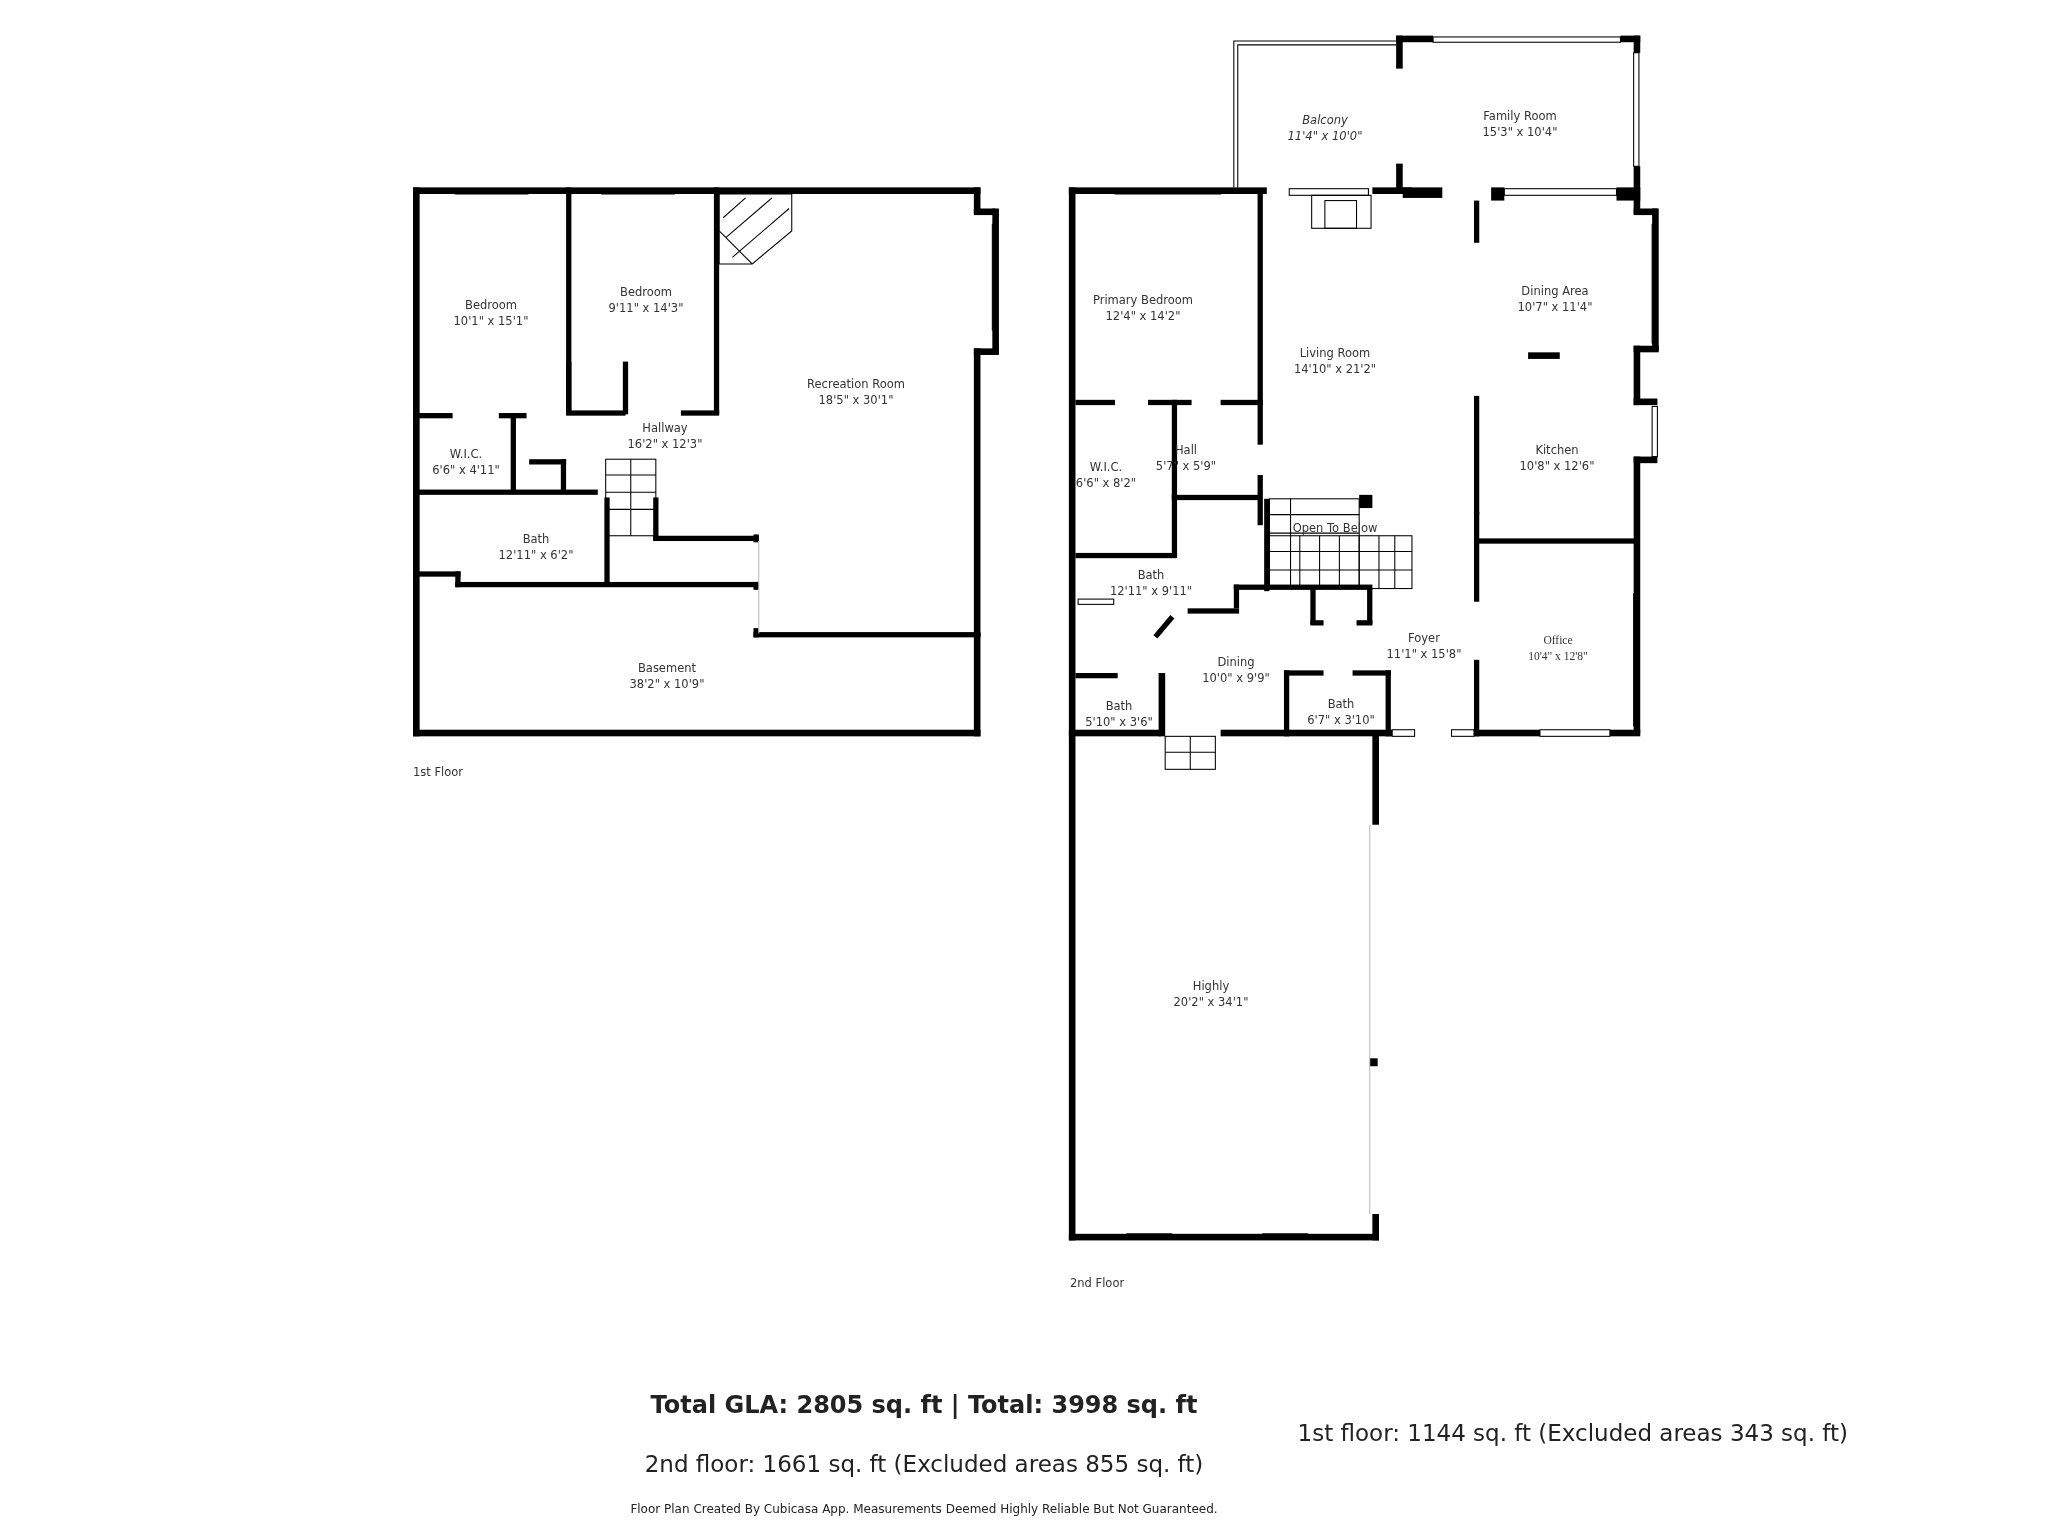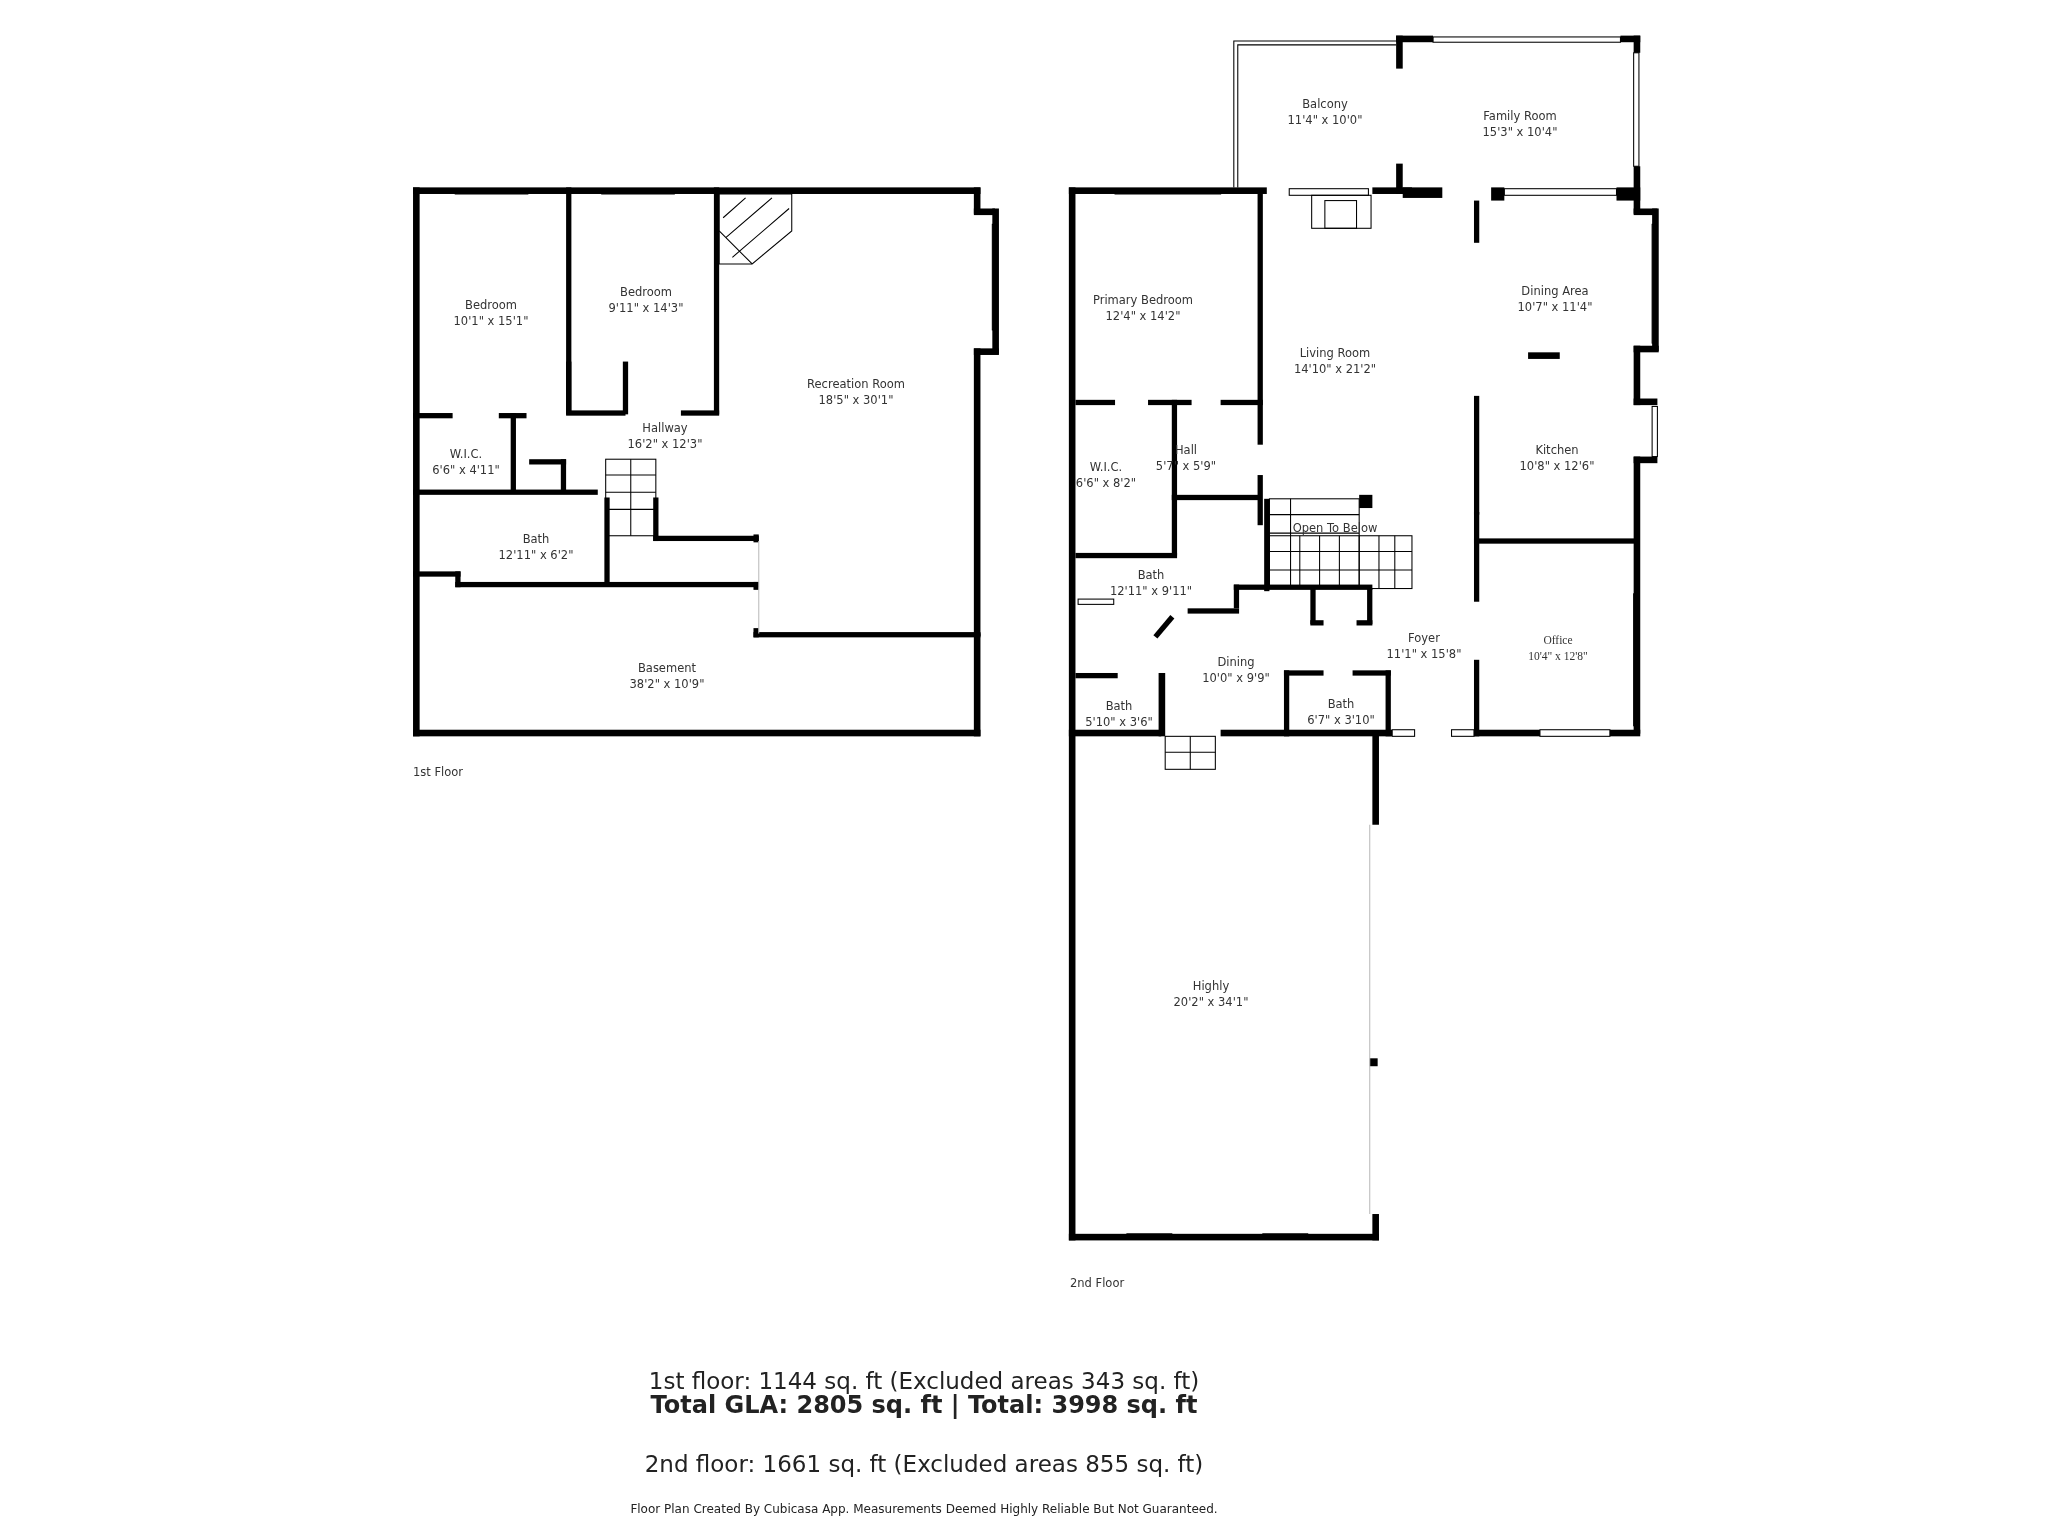--- a/index.html
+++ b/index.html
@@ -3,21 +3,21 @@
 <meta charset="utf-8">
 <style>
   html,body{margin:0;padding:0;background:#fff;}
   body{width:2048px;height:1536px;position:relative;overflow:hidden;font-family:"Liberation Sans","DejaVu Sans",sans-serif;color:#222;}
   svg.plan{position:absolute;left:0;top:0;width:2048px;height:1536px;}
   .room-label{position:absolute;transform:translate(-50%,-50%);text-align:center;font-size:11.5px;line-height:16px;color:#333;white-space:nowrap;font-family:"DejaVu Sans",sans-serif;}
   .floor-label{position:absolute;font-size:11.5px;color:#333;font-family:"DejaVu Sans",sans-serif;}
   .summary{position:absolute;left:0;width:1848px;text-align:center;font-family:"DejaVu Sans",sans-serif;color:#222;}
   .total{top:1391px;font-size:24px;font-weight:bold;}
   .floorline{font-size:23px;}
-  .f1{top:1368px;} .f2{top:1451px;}
+  .f1{top:1420px;text-align:right;} .f2{top:1451px;}
   .disclaimer{top:1502px;font-size:12px;}
 </style>
 </head>
 <body>
 
 <svg class="plan" viewBox="0 0 1552 1164" preserveAspectRatio="none">
   <g fill="#000">
 
     <rect x="313" y="142" width="5" height="416"></rect>
     <rect x="313" y="553" width="430" height="5"></rect>
@@ -174,21 +174,21 @@
 <div class="room-label" style="left:536px;top:547px;">
     <div>Bath</div>
     <div>12'11" x 6'2"</div>
   </div>
 <div class="room-label" style="left:667px;top:676px;">
     <div>Basement</div>
     <div>38'2" x 10'9"</div>
   </div>
 <div class="floor-label" style="left:413px;top:756px;margin-top:9px;">1st Floor</div>
 
-<div class="room-label" style="left:1325px;top:112px;">
+<div class="room-label" style="left:1325px;top:128px;font-style:italic;">
     <div>Balcony</div>
     <div>11'4" x 10'0"</div>
   </div>
 <div class="room-label" style="left:1520px;top:124px;">
     <div>Family Room</div>
     <div>15'3" x 10'4"</div>
   </div>
 <div class="room-label" style="left:1143px;top:308px;">
     <div>Primary Bedroom</div>
     <div>12'4" x 14'2"</div>

